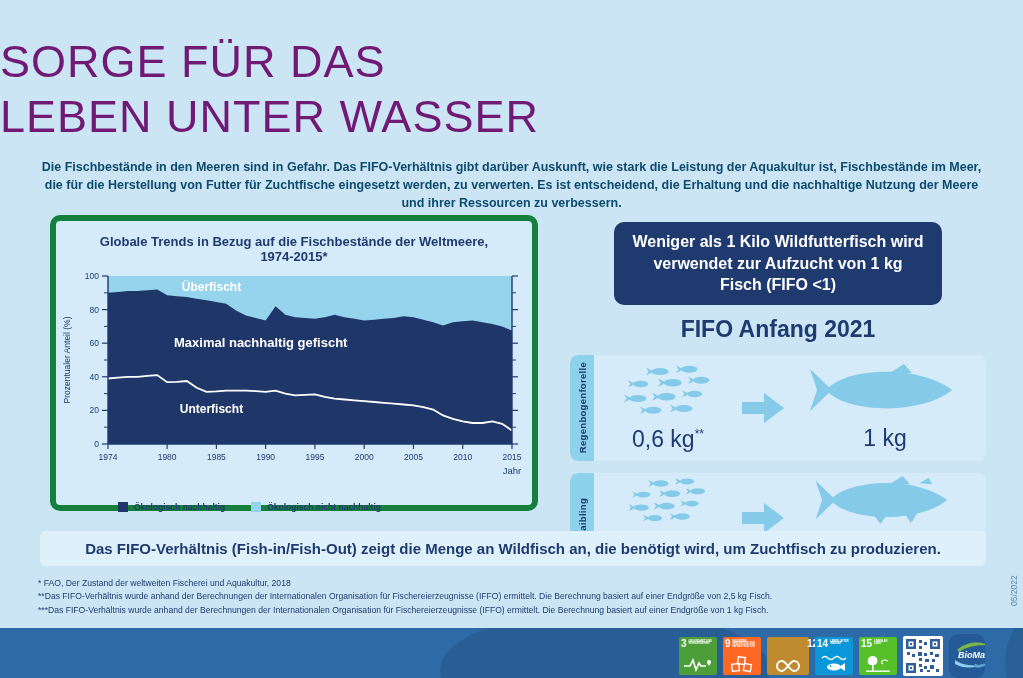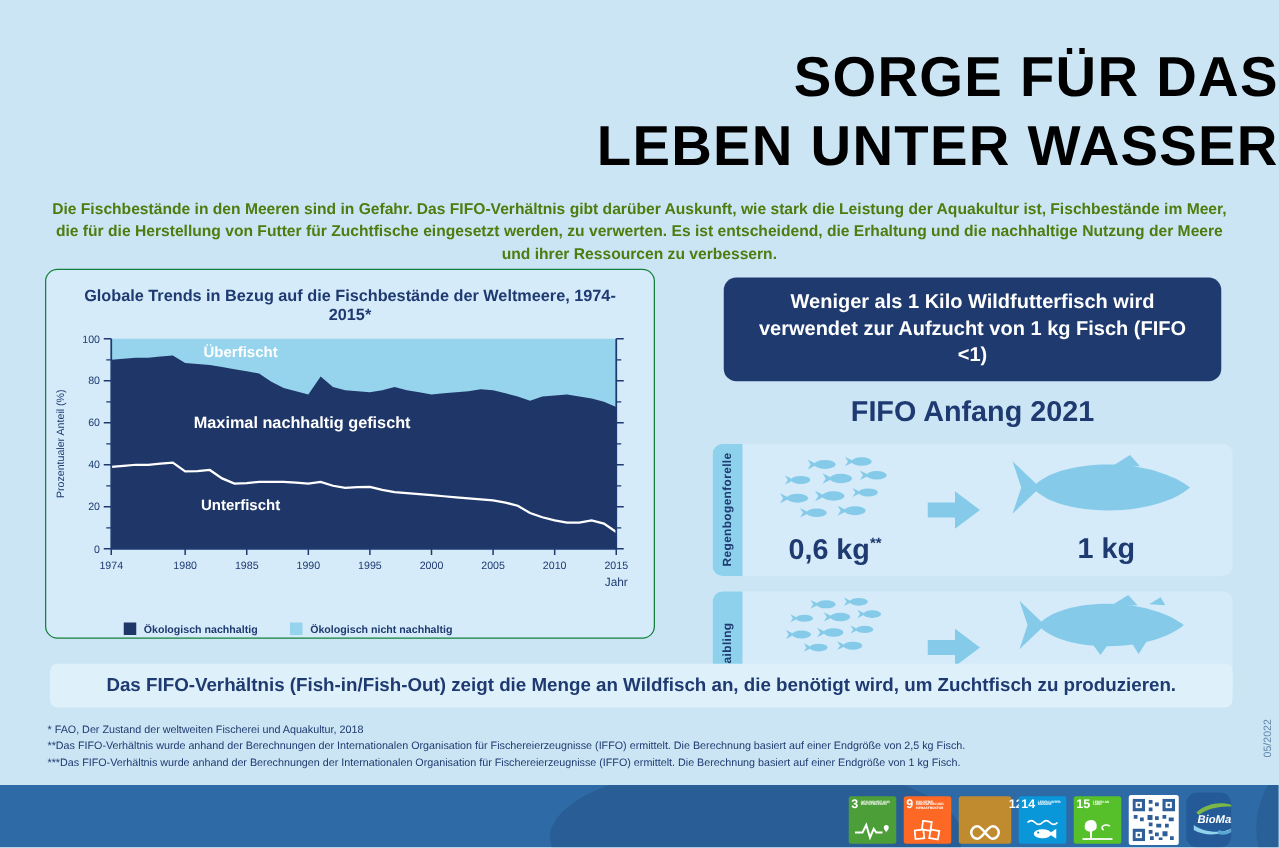--- a/index.html
+++ b/index.html
@@ -1,52 +1,52 @@
 <!DOCTYPE html>
 <html><head>
 <meta charset="utf-8">
 <style>
   * { margin:0; padding:0; box-sizing:border-box; }
   html,body { background:#cbe5f4; }
   body { font-family:"Liberation Sans", sans-serif; }
   #poster { position:relative; width:1023px; height:678px; background:#cbe5f4; overflow:hidden; }
 
   
-  .title { position:absolute; top:34px; left:0; width:100%; text-align:right;
-           color:#000000; font-weight:bold; font-size:45px; line-height:55px; letter-spacing:1px; }
+  .title { position:absolute; top:34px; left:0; width:100%; text-align:left;
+           color:#701a75; font-weight:normal; font-size:45px; line-height:55px; letter-spacing:1px; }
   
   .intro { position:absolute; top:158px; left:36px; width:951px; text-align:center;
-           color:#4d7c0f; font-weight:bold; font-size:12.5px; line-height:1.45; }
-
-  
-  .chart-card { position:absolute; left:36px; top:215px; width:488px; height:296px;
-                background:#d5ebf9; border:1px solid #15803d; border-radius:10px; padding-top:13px; }
+           color:#0c4a6e; font-weight:bold; font-size:12.5px; line-height:1.45; }
+
+  
+  .chart-card { position:absolute; left:50px; top:215px; width:488px; height:296px;
+                background:#d5ebf9; border:6px solid #15803d; border-radius:10px; padding-top:13px; }
   .chart-title { text-align:center; color:#1e3a70; font-weight:bold; font-size:13px; padding:0 26px; }
   .chart-svg-wrap { margin-top:4px; }
   .legend { display:flex; gap:26px; justify-content:flex-start; padding-left:62px; margin-top:2px; }
   .legend-item { display:flex; align-items:center; gap:6px; color:#1e3a70; font-size:8.5px; font-weight:bold; }
   .legend-swatch { width:10px; height:10px; display:inline-block; }
 
   
   .right-col { position:absolute; left:570px; top:222px; width:416px; }
-  .banner { width:398px; margin:0 auto; background:#1e3a6e; border-radius:10px;
+  .banner { width:328px; margin:0 auto; background:#1e3a6e; border-radius:10px;
             color:#ffffff; font-weight:bold; font-size:16px; line-height:1.35;
             text-align:center; padding:9px 18px; }
   .fifo-heading { text-align:center; color:#1e3a70; font-weight:bold; font-size:23px; margin-top:11px; }
   .fifo-row { position:relative; display:flex; align-items:stretch; background:#d5ebf9;
               border-radius:8px; margin-top:12px; overflow:hidden; }
   .row-1 { height:106px; }
   .row-2 { height:90px; }
   .species-tab { width:24px; background:#8dd1ec; border-radius:8px 0 0 8px;
                  display:flex; align-items:center; justify-content:center; }
   .species-tab span { writing-mode:vertical-rl; transform:rotate(180deg);
                       color:#1e3a70; font-weight:bold; font-size:9.5px; letter-spacing:.3px; white-space:nowrap; }
   .row-body { flex:1; display:flex; align-items:center; justify-content:space-between; padding:4px 26px 4px 26px; }
   .kg-block { display:flex; flex-direction:column; align-items:center; justify-content:center; }
-  .kg-label { color:#1e3a70; font-weight:bold; font-size:23px; margin-top:8px; }
+  .kg-label { color:#1e3a70; font-weight:normal; font-size:23px; margin-top:8px; }
   .kg-label sup { font-size:12px; }
   .arrow-wrap { display:flex; align-items:center; }
 
   
   .highlight { position:absolute; left:40px; top:531px; width:946px; height:35px;
                background:#def1fb; border-radius:6px; display:flex; align-items:center; justify-content:center;
                color:#1e3a70; font-weight:bold; font-size:15px; }
 
   
   .footnotes { position:absolute; left:38px; top:577px; width:910px;

